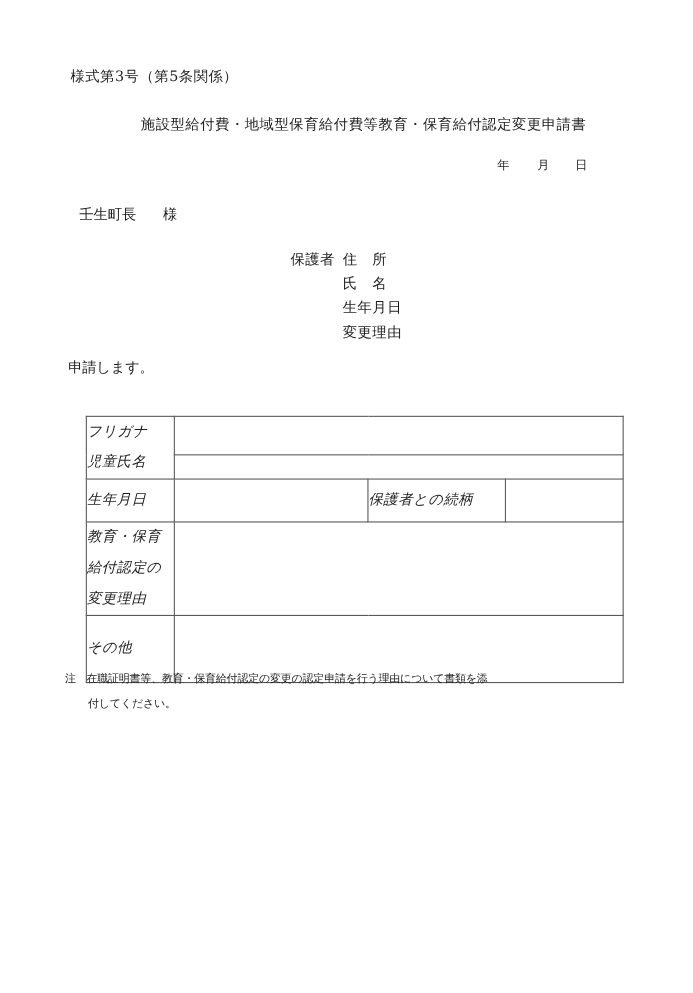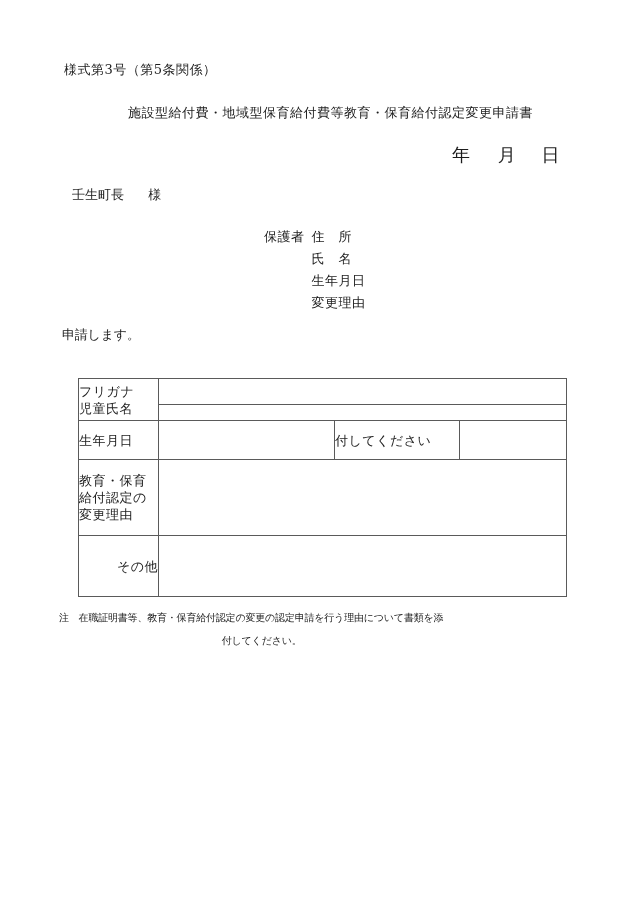--- a/index.html
+++ b/index.html
@@ -15,21 +15,21 @@
     width: 630px; height: 903px;
     background: #ffffff;
     overflow: hidden;
   }
   .abs { position: absolute; white-space: nowrap; }
 
   .form-number { left: 64px; top: 61px; font-size: 13px; letter-spacing: 0.5px; }
 
   .doc-title { left: 128px; top: 104px; font-size: 13px; letter-spacing: 0.5px; }
 
-  .date-line { left: 452px; top: 143px; font-size: 18px; }
+  .date-line { left: 452px; top: 143px; font-size: 11px; }
   .date-line .gap-month { margin-left: 22px; }
   .date-line .gap-day   { margin-left: 20px; }
 
   .addressee { left: 72px; top: 186px; font-size: 13px; }
   .addressee .honorific { margin-left: 20px; }
 
   .guardian { left: 264px; top: 226px; display: flex; align-items: flex-start; justify-content: center; }
   .guardian .g-label { line-height: 22px; margin-right: 7px; letter-spacing: 0.5px; }
   .guardian .g-fields div { line-height: 22px; letter-spacing: 0.5px; white-space: nowrap; }
 
@@ -45,33 +45,34 @@
   }
   table.form-table td {
     border: 1px solid #5a5a5a;
     padding: 0;
     font-size: 13px;
     vertical-align: middle;
   }
   td.label-cell {
     padding-left: 6px;
     white-space: pre-line;
-    line-height: 17px;
+    line-height: 28px;
     letter-spacing: 0.5px;
+    font-style: italic;
   }
   td.pad-wide { padding-left: 15px; }
   tr.rh-furigana  { height: 26px; }
   tr.rh-name      { height: 16px; }
   tr.rh-birth     { height: 39px; }
   tr.rh-reason    { height: 76px; }
-  tr.rh-other     { height: 61px; text-align: right; }
+  tr.rh-other     { height: 61px; }
 
   .note { left: 59px; top: 607px; font-size: 10px; }
   .note div { line-height: 22.5px; white-space: nowrap; letter-spacing: -0.2px; }
-  .note .note-l2 { margin-left: 21px; text-align: center; }
+  .note .note-l2 { margin-left: 21px; }
 </style>
 </head>
 <body>
 
 <div class="page">
 
   <div class="abs form-number">様式第3号（第5条関係）</div>
 
   <div class="abs doc-title">施設型給付費・地域型保育給付費等教育・保育給付認定変更申請書</div>
 
@@ -113,21 +114,21 @@
         <td class="label-cell" rowspan="2">フリガナ
 児童氏名</td>
         <td colspan="3"></td>
       </tr>
       <tr class="rh-name">
         <td colspan="3"></td>
       </tr>
       <tr class="rh-birth">
         <td class="label-cell pad-wide">生年月日</td>
         <td></td>
-        <td class="label-cell">付してください</td>
+        <td class="label-cell">保護者との続柄</td>
         <td></td>
       </tr>
       <tr class="rh-reason">
         <td class="label-cell">教育・保育
 給付認定の
 変更理由</td>
         <td colspan="3"></td>
       </tr>
       <tr class="rh-other">
         <td class="label-cell">その他</td>

